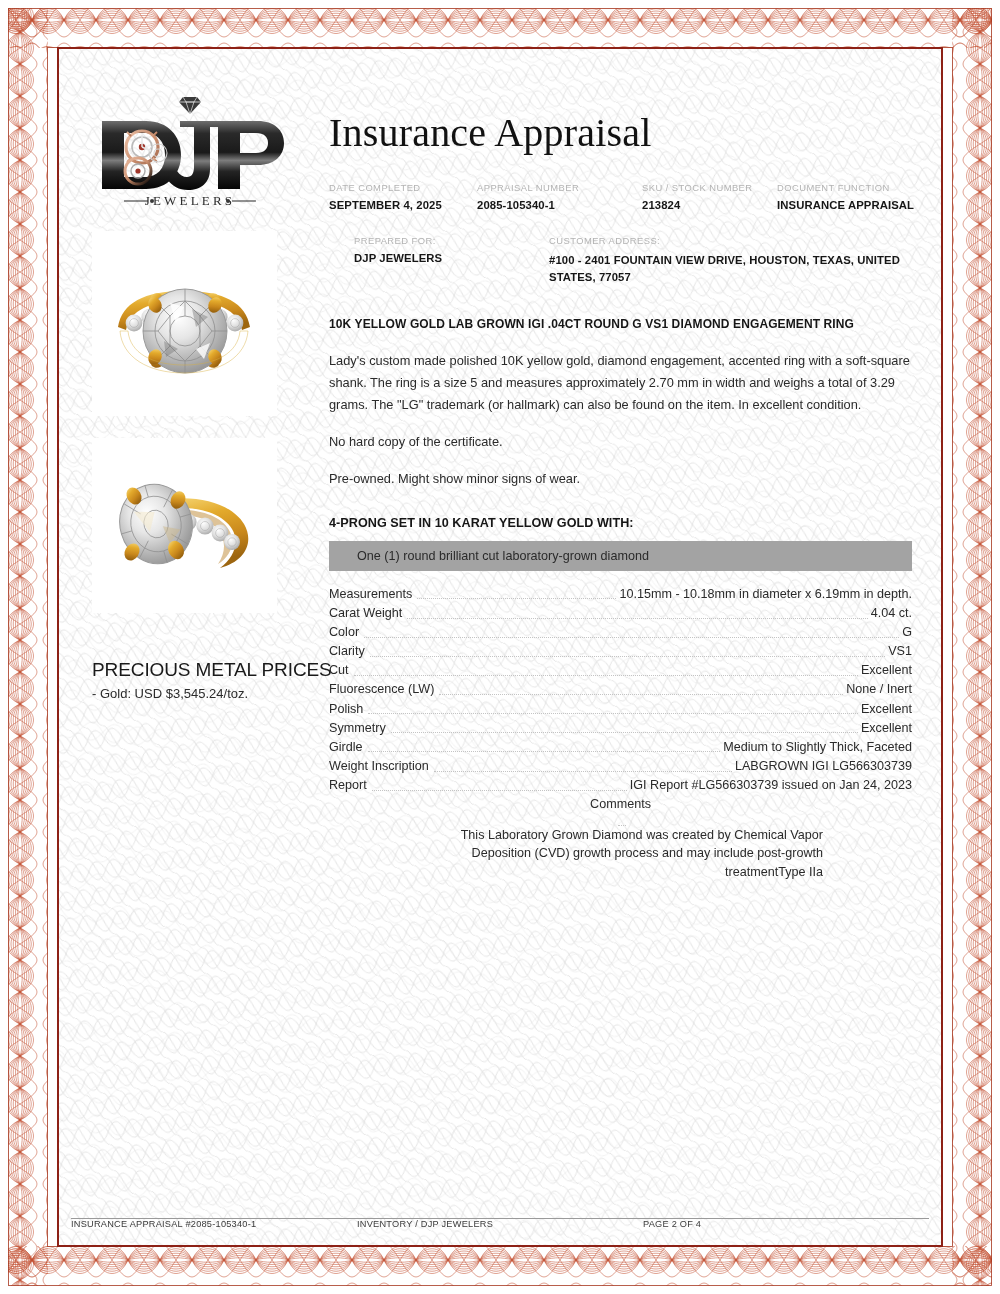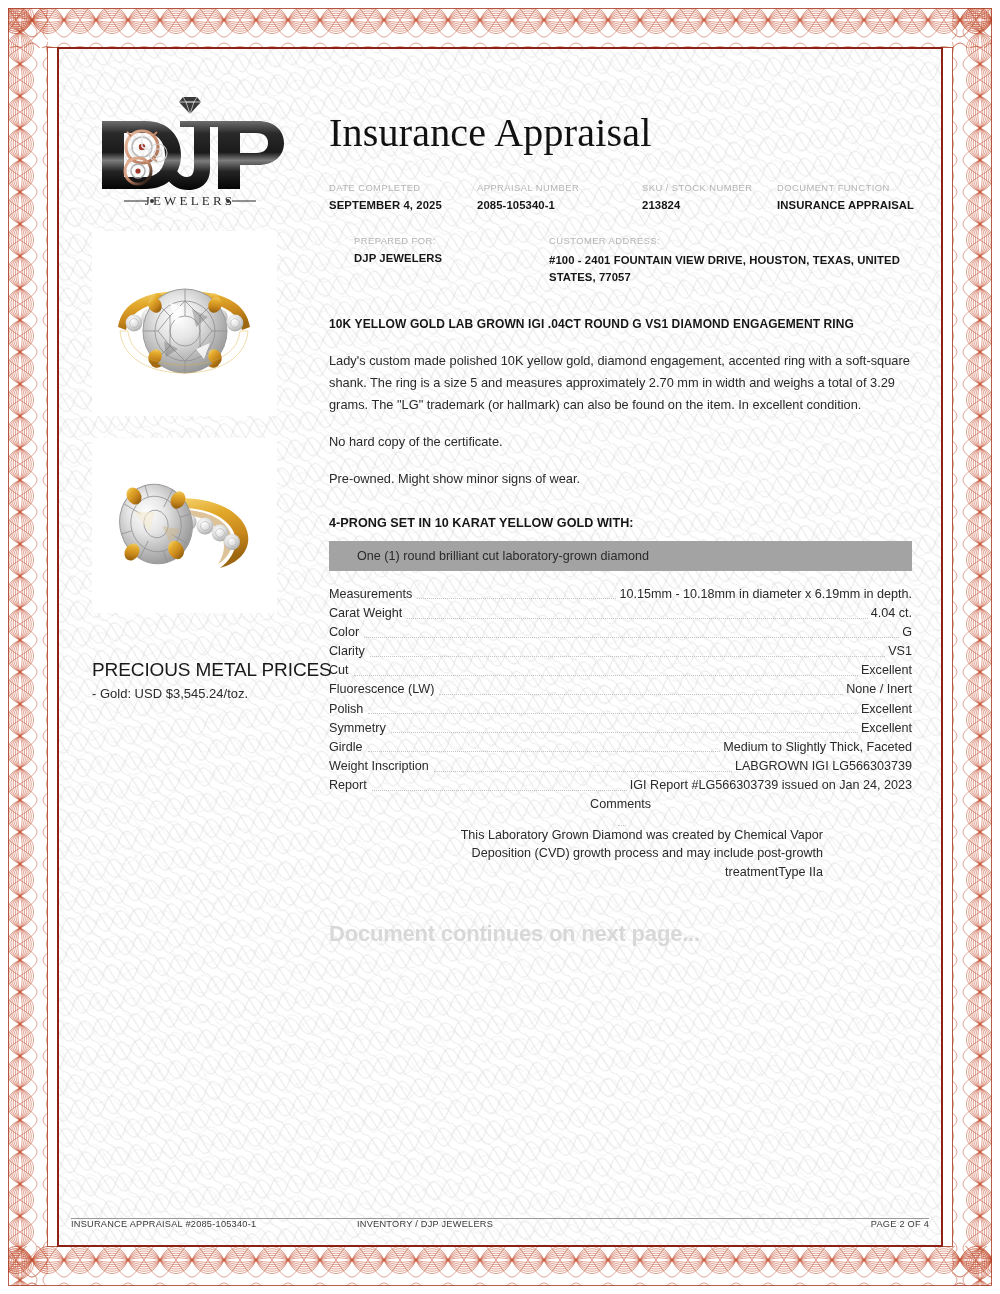--- a/index.html
+++ b/index.html
@@ -164,21 +164,21 @@
   #footer {
     position: absolute;
     left: 12px; right: 12px; bottom: 16px;
     border-top: 1.2px solid #9a9a9a;
     display: flex; align-items: center;
     z-index: 4;
   }
   .footer-cell { font-size: 9.2px; color: #3a3a3a; letter-spacing: 0.25px; }
   #footer-left { flex: 1; text-align: left; }
   #footer-center { flex: 1; text-align: left; }
-  #footer-right { flex: 1; text-align: right; }
+  #footer-right { flex: 1; }
 </style>
 </head>
 <body>
 
 <div id="frame-border">
   <svg viewBox="0 0 1000 1294" xmlns="http://www.w3.org/2000/svg">
     <defs>
 
       <pattern id="guilloche-h" x="0" y="0" width="64" height="40" patternUnits="userSpaceOnUse">
         <g fill="none" stroke="#c0492b" stroke-width="0.55" opacity="0.95">
@@ -596,21 +596,20 @@
           <span class="spec-value">IGI Report #LG566303739 issued on Jan 24, 2023</span>
         </div>
         <div class="spec-row wrap">
           <span class="spec-label">Comments</span>
           <span class="spec-leader"></span>
           <span class="spec-value">This Laboratory Grown Diamond was created by Chemical Vapor Deposition (CVD) growth process and may include post-growth treatmentType IIa</span>
         </div>
       </div>
     </div>
 
-    <div id="continues-note">Document continues on next page...</div>
 
     <div id="footer">
       <div class="footer-cell" id="footer-left">INSURANCE APPRAISAL #2085-105340-1</div>
       <div class="footer-cell" id="footer-center">INVENTORY / DJP JEWELERS</div>
       <div class="footer-cell" id="footer-right">PAGE 2 OF 4</div>
     </div>
 
   </div>
 </div>
 

